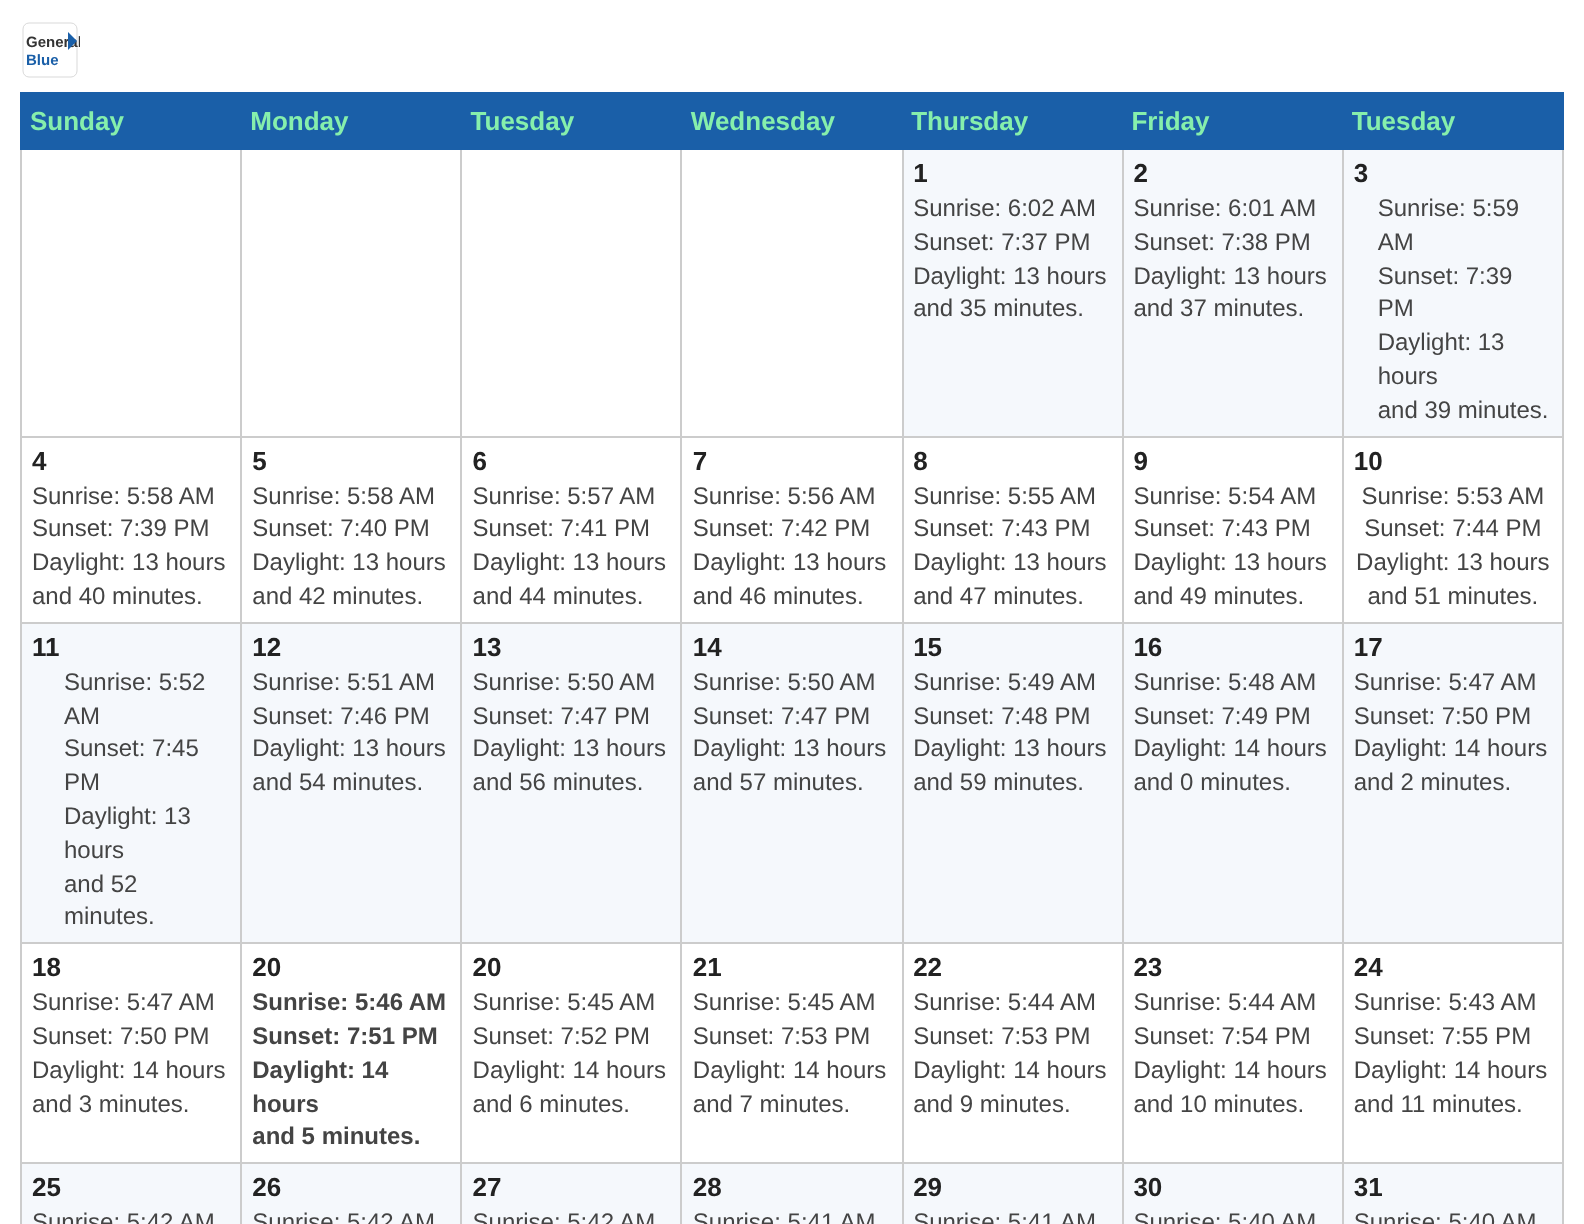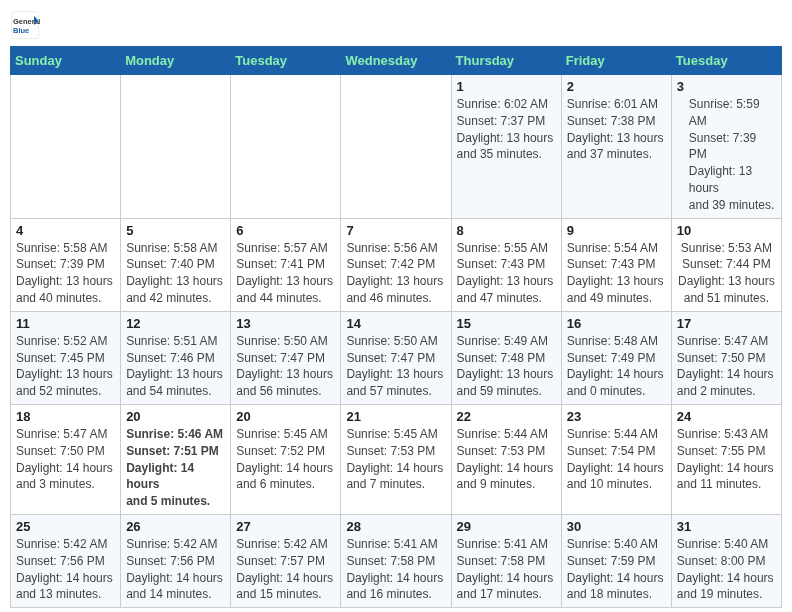--- a/index.html
+++ b/index.html
@@ -184,21 +184,21 @@
           <span class="day-num">10</span>
           <div class="cell-info" style="white-space: pre-line; text-align: center;">Sunrise: 5:53 AM
 Sunset: 7:44 PM
 Daylight: 13 hours
 and 51 minutes.</div>
         </td>
       </tr>
       <tr>
         <td>
           <span class="day-num">11</span>
-          <div class="cell-info" style="white-space: pre-line;">Sunrise: 5:52 AM
+          <div class="cell-info" style="white-space: pre-line; margin-left: 16px;">Sunrise: 5:52 AM
 Sunset: 7:45 PM
 Daylight: 13 hours
 and 52 minutes.</div>
         </td>
         <td>
           <span class="day-num">12</span>
           <div class="cell-info" style="white-space: pre-line;">Sunrise: 5:51 AM
 Sunset: 7:46 PM
 Daylight: 13 hours
 and 54 minutes.</div>

